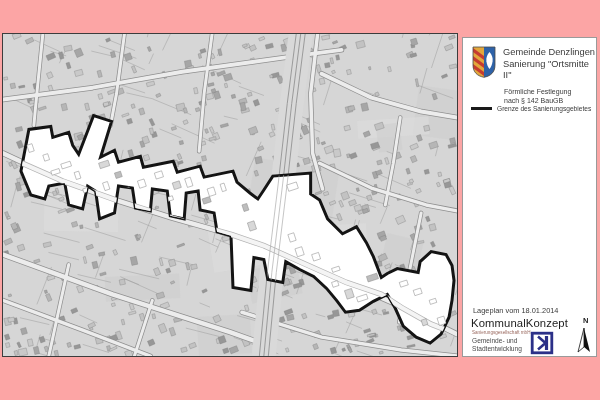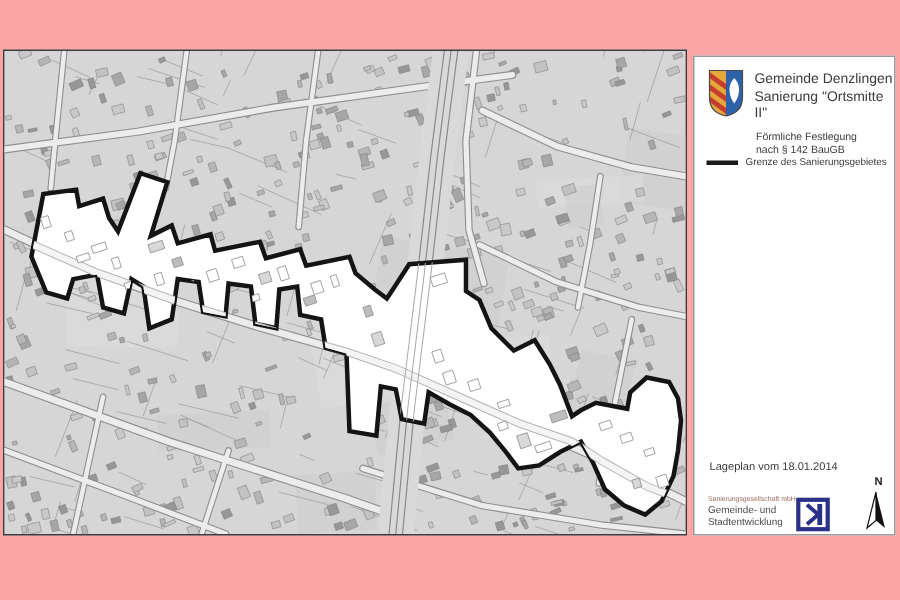--- a/index.html
+++ b/index.html
@@ -732,20 +732,21 @@
       <div>nach § 142 BauGB</div>
     </div>
 
     <div class="legend-row">
       <span class="legend-line"></span>
       <span class="legend-label">Grenze des Sanierungsgebietes</span>
     </div>
 
     <div class="date">Lageplan vom 18.01.2014</div>
 
+    <div class="kk-name">KommunalKonzept</div>
     <div class="kk-sub">Sanierungsgesellschaft mbH</div>
     <div class="kk-desc">
       <div>Gemeinde- und</div>
       <div>Stadtentwicklung</div>
     </div>
 
     <svg class="kk-logo" viewBox="0 0 24 24">
       <rect x="2.2" y="2.2" width="19.6" height="19.6" fill="none" stroke="#2b3088" stroke-width="2.8"></rect>
       <path d="M16.5,5 V19" stroke="#2b3088" stroke-width="3.2" fill="none"></path>
       <path d="M15.5,12 L8,5.5 M15.5,12 L8,18.5" stroke="#2b3088" stroke-width="2.6" fill="none"></path>

